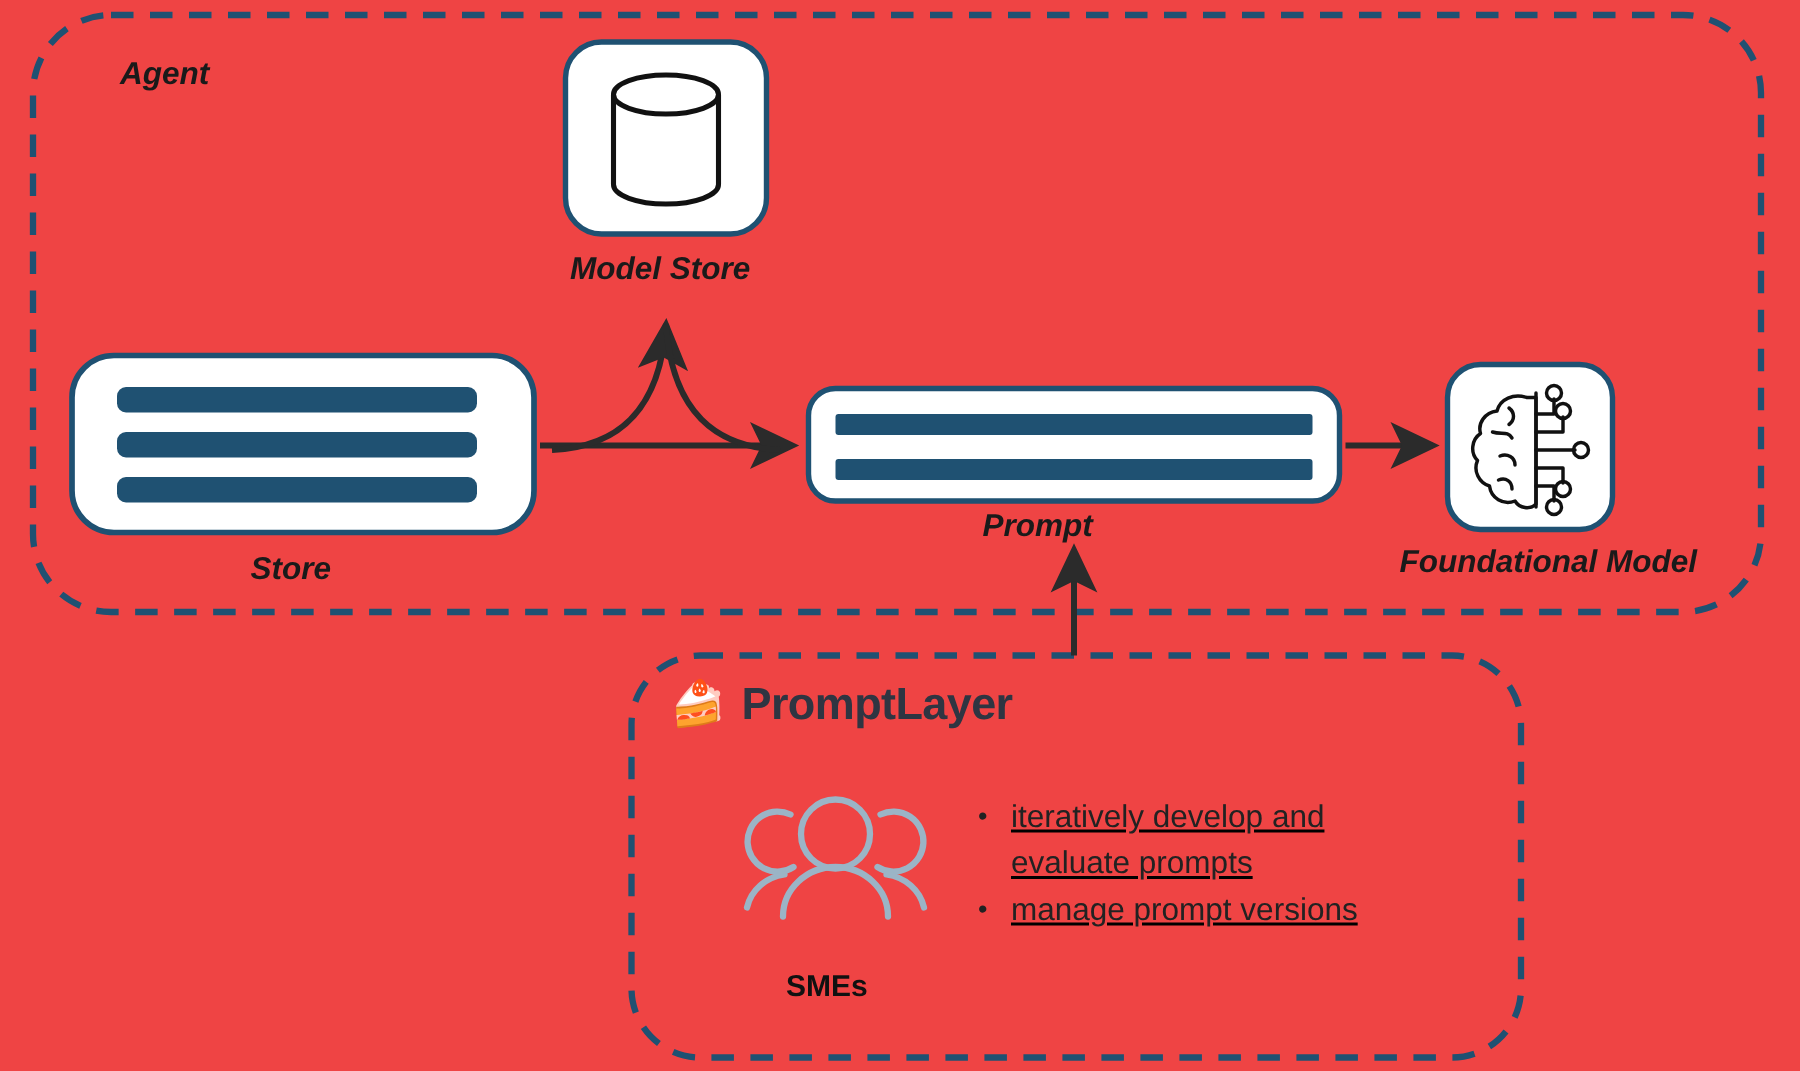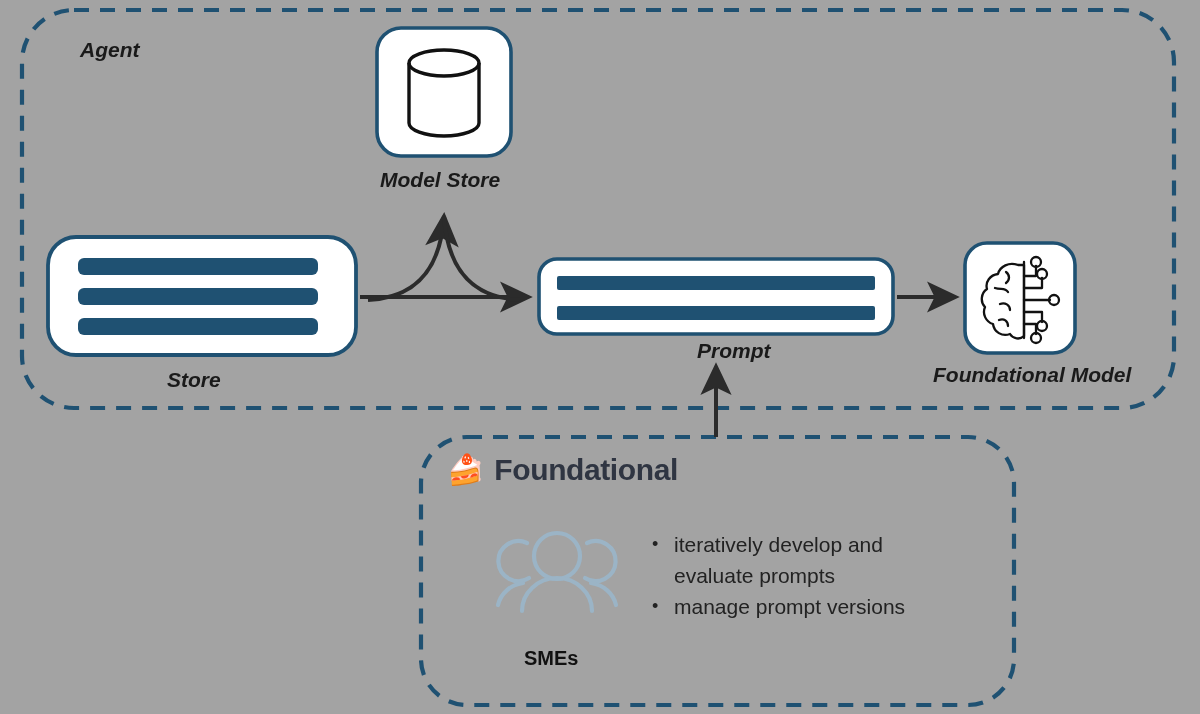--- a/index.html
+++ b/index.html
@@ -9,21 +9,21 @@
     padding: 0;
     background: #ffffff;
   }
   body {
     font-family: "Liberation Sans", "DejaVu Sans", sans-serif;
   }
   #canvas {
     position: relative;
     width: 1200px;
     height: 714px;
-    background: #a3a3a3;
+    background: #ef4444;
     overflow: hidden;
   }
   #vector-layer {
     position: absolute;
     left: 0;
     top: 0;
     width: 1200px;
     height: 714px;
     pointer-events: none;
   }
@@ -48,21 +48,21 @@
     left: 380px;
     top: 168px;
     font-size: 21px;
   }
   #query-label {
     left: 167px;
     top: 368px;
     font-size: 21px;
   }
   #prompt-label {
-    left: 697px;
+    left: 655px;
     top: 339px;
     font-size: 21px;
     font-style: italic;
   }
   #fm-label {
     left: 921px;
     top: 363px;
     font-size: 21px;
     margin-left: 12px;
   }
@@ -98,20 +98,21 @@
 
   
   #benefits-list {
     position: absolute;
     left: 648px;
     top: 529px;
     width: 320px;
     margin: 0;
     padding: 0;
     list-style: none;
+    text-decoration: underline;
   }
   #benefits-list li {
     position: relative;
     padding-left: 26px;
     font-size: 21px;
     line-height: 31px;
     color: #222222;
   }
   #benefits-list li::before {
     content: "\2022";
@@ -224,21 +225,21 @@
   <div class="label label-italic-bold" id="datastore-label">Model Store</div>
 
   <div class="label label-italic-bold" id="query-label">Store</div>
 
   <div class="label label-italic-bold" id="prompt-label">Prompt</div>
 
   <div class="label label-italic-bold" id="fm-label">Foundational Model</div>
 
   <div id="promptlayer-logo">
     <span id="promptlayer-cake">🍰</span>
-    <span id="promptlayer-wordmark">Foundational</span>
+    <span id="promptlayer-wordmark">PromptLayer</span>
   </div>
 
   <div class="label" id="smes-label">SMEs</div>
 
   <ul id="benefits-list">
     <li>iteratively develop and evaluate prompts</li>
     <li>manage prompt versions</li>
   </ul>
 
 </div>

